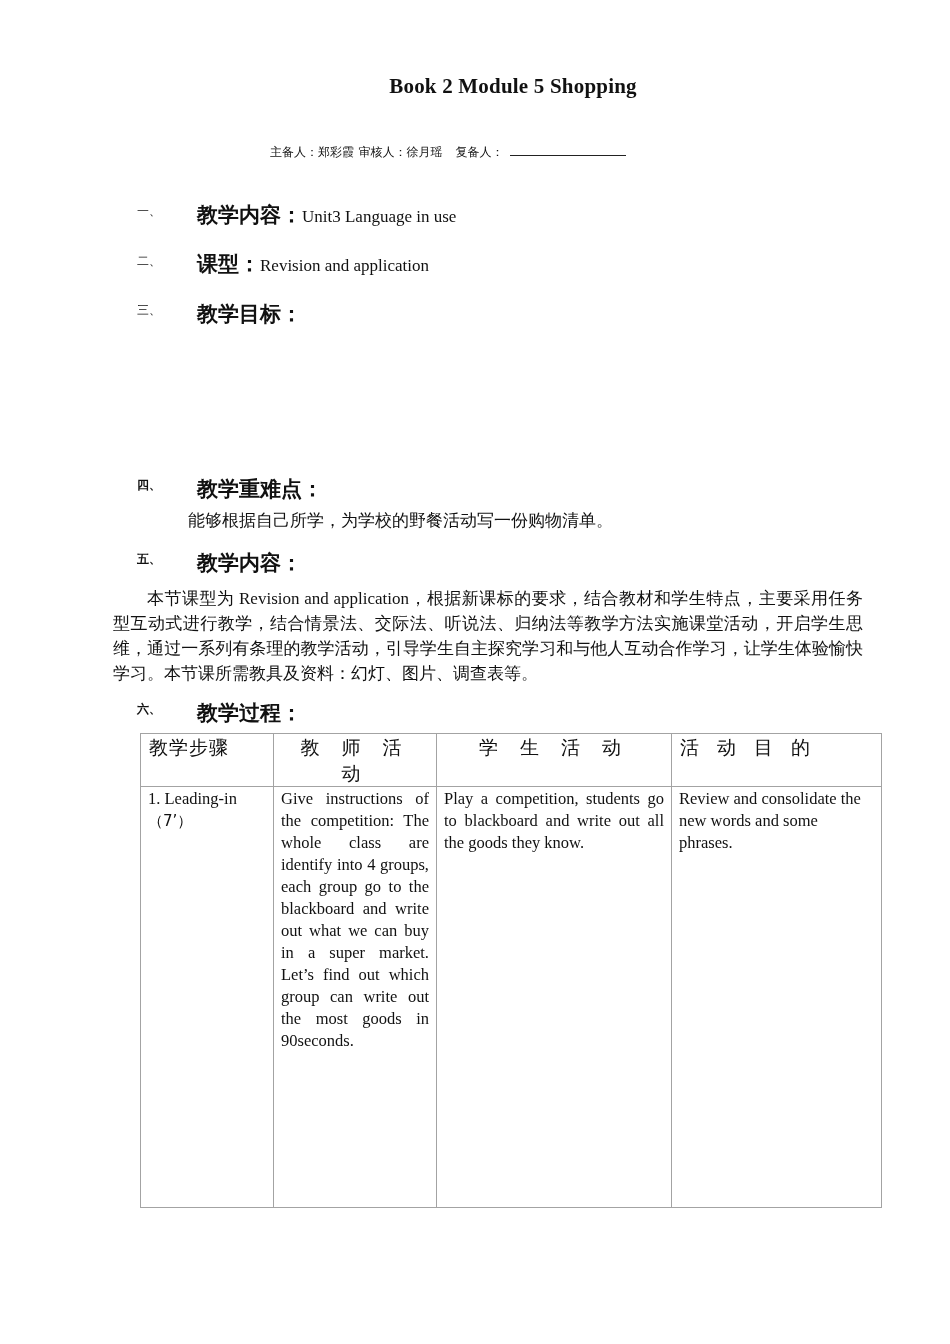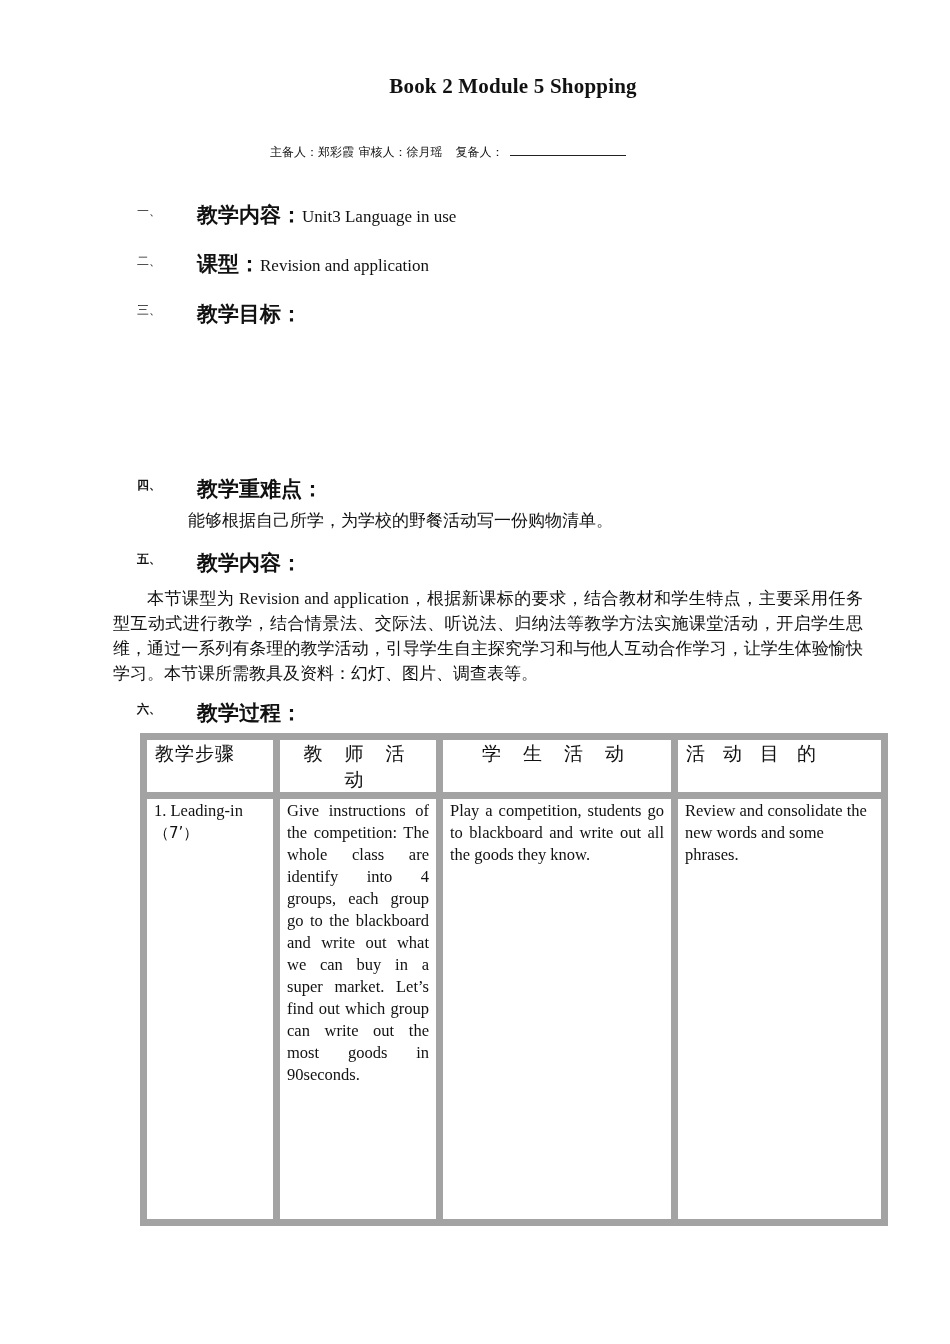--- a/index.html
+++ b/index.html
@@ -16,21 +16,21 @@
   .body-text { font-size: 17px; line-height: 25px; }
   .objectives { left: 173px; top: 337px; width: 690px; }
   .objectives p { margin: 0; }
   .obj1 { text-indent: 26px; text-align: justify; text-align-last: left; }
   .obj2 { padding-left: 28px; }
   .obj3 { padding-left: 28px; }
   .obj4 { padding-left: 24px; }
   .difficulty { left: 188px; top: 508px; }
   .prep-para { left: 113px; top: 586px; width: 750px; text-indent: 34px; text-align: justify; }
   table.process { position: absolute; left: 140px; top: 733px; width: 741px; border-collapse: collapse; table-layout: fixed; }
-  table.process td, table.process th { border: 7px solid #a3a3a3; vertical-align: top; font-size: 16.5px; line-height: 22px; padding: 1px 7px; font-weight: normal; }
+  table.process td, table.process th { border: 1px solid #a3a3a3; vertical-align: top; font-size: 16.5px; line-height: 22px; padding: 1px 7px; font-weight: normal; }
   table.process th { font-size: 19px; line-height: 26px; text-align: left; font-family: "DejaVu Sans", sans-serif; font-weight: normal; padding: 0 8px; letter-spacing: 1px; }
   table.process th.center { text-align: center; letter-spacing: 8px; }
   table.process td.just { text-align: justify; }
   .row-body td { height: 418px; }
   .cjk { font-family: "DejaVu Sans", sans-serif; font-size: 12px; }
 </style>
 </head>
 <body>
 
 <div class="abs title">Book  2 Module  5  Shopping</div>

